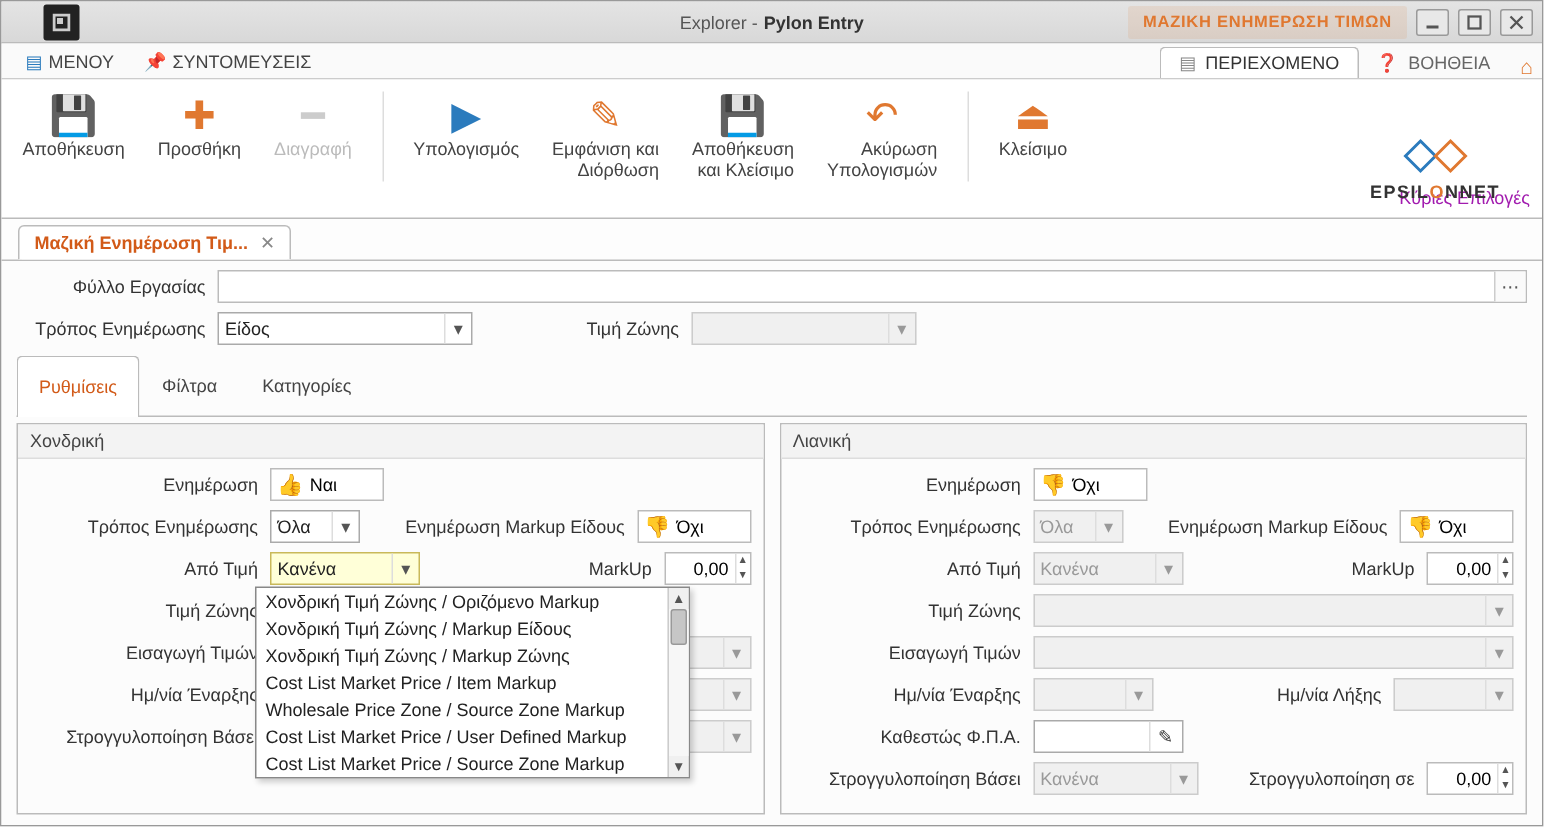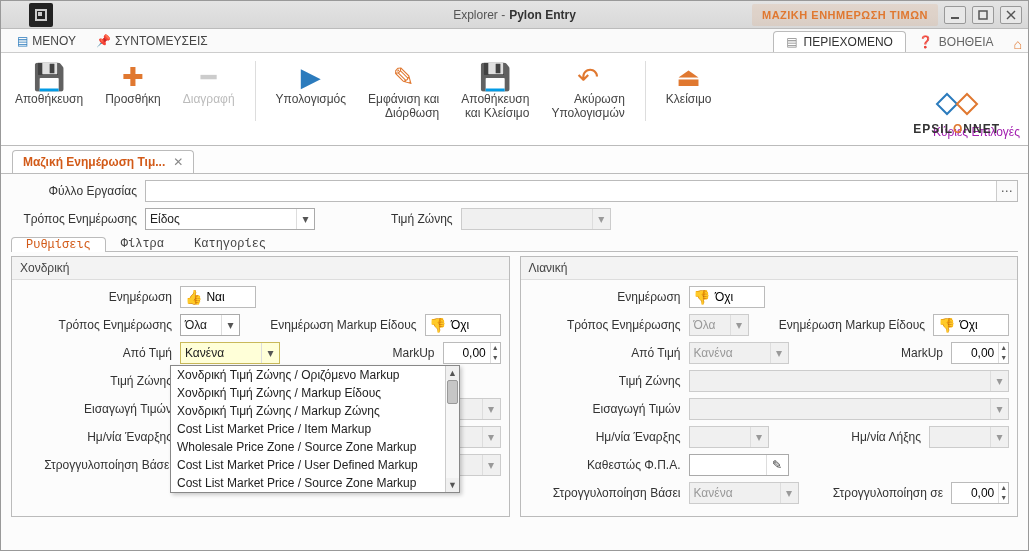--- a/index.html
+++ b/index.html
@@ -39,21 +39,21 @@
   .lbl { text-align:right; white-space:nowrap; color:#333; }
   .field { height:22px; border:1px solid #bbb; background:#fff; display:flex; align-items:center; }
   .field input { border:none; outline:none; width:100%; height:100%; padding:0 4px; background:transparent; }
   .dots-btn { width:22px; height:20px; display:flex; align-items:center; justify-content:center; border-left:1px solid #ccc; background:#fafafa; cursor:pointer; color:#555; }
   .combo { height:22px; border:1px solid #aaa; background:#fff; display:flex; align-items:center; position:relative; }
   .combo.disabled { background:#f0f0f0; border-color:#ccc; }
   .combo .val { flex:1; padding:0 4px; color:#222; white-space:nowrap; overflow:hidden; }
   .combo .arr { width:18px; text-align:center; color:#555; cursor:pointer; border-left:1px solid #ddd; line-height:20px; }
   .combo.disabled .arr, .combo.disabled .val { color:#999; }
   .sub-tabs { display:flex; border-bottom:1px solid #bbb; margin-top:4px; }
-  .sub-tab { padding:0 14px; border:1px solid transparent; border-bottom:none; cursor:pointer; color:#444;font-family:Liberation Mono, monospace; }
+  .sub-tab { padding:13px 14px; border:1px solid transparent; border-bottom:none; cursor:pointer; color:#444; }
   .sub-tab.active { background:#fff; border-color:#bbb; color:#d25a18; border-top-left-radius:4px; border-top-right-radius:4px; position:relative; top:1px; }
   .panels { display:flex; gap:10px; margin-top:4px; }
   .panel { flex:1; border:1px solid #bbb; background:#fcfcfc; min-height:230px; }
   .panel-header { padding:4px 8px; color:#444; border-bottom:1px solid #ddd; background:#f3f3f3; }
   .panel-body { padding:6px 8px; position:relative; }
   .form-grid .row { margin-bottom:6px; }
   .form-grid .lbl { width:152px; }
   .tag-field { display:flex; align-items:center; height:22px; border:1px solid #bbb; background:#fff; padding:0 4px; gap:4px; width:76px;}
   .thumb { font-size:14px; }
   .thumb.up { color:#6ab04c; }

